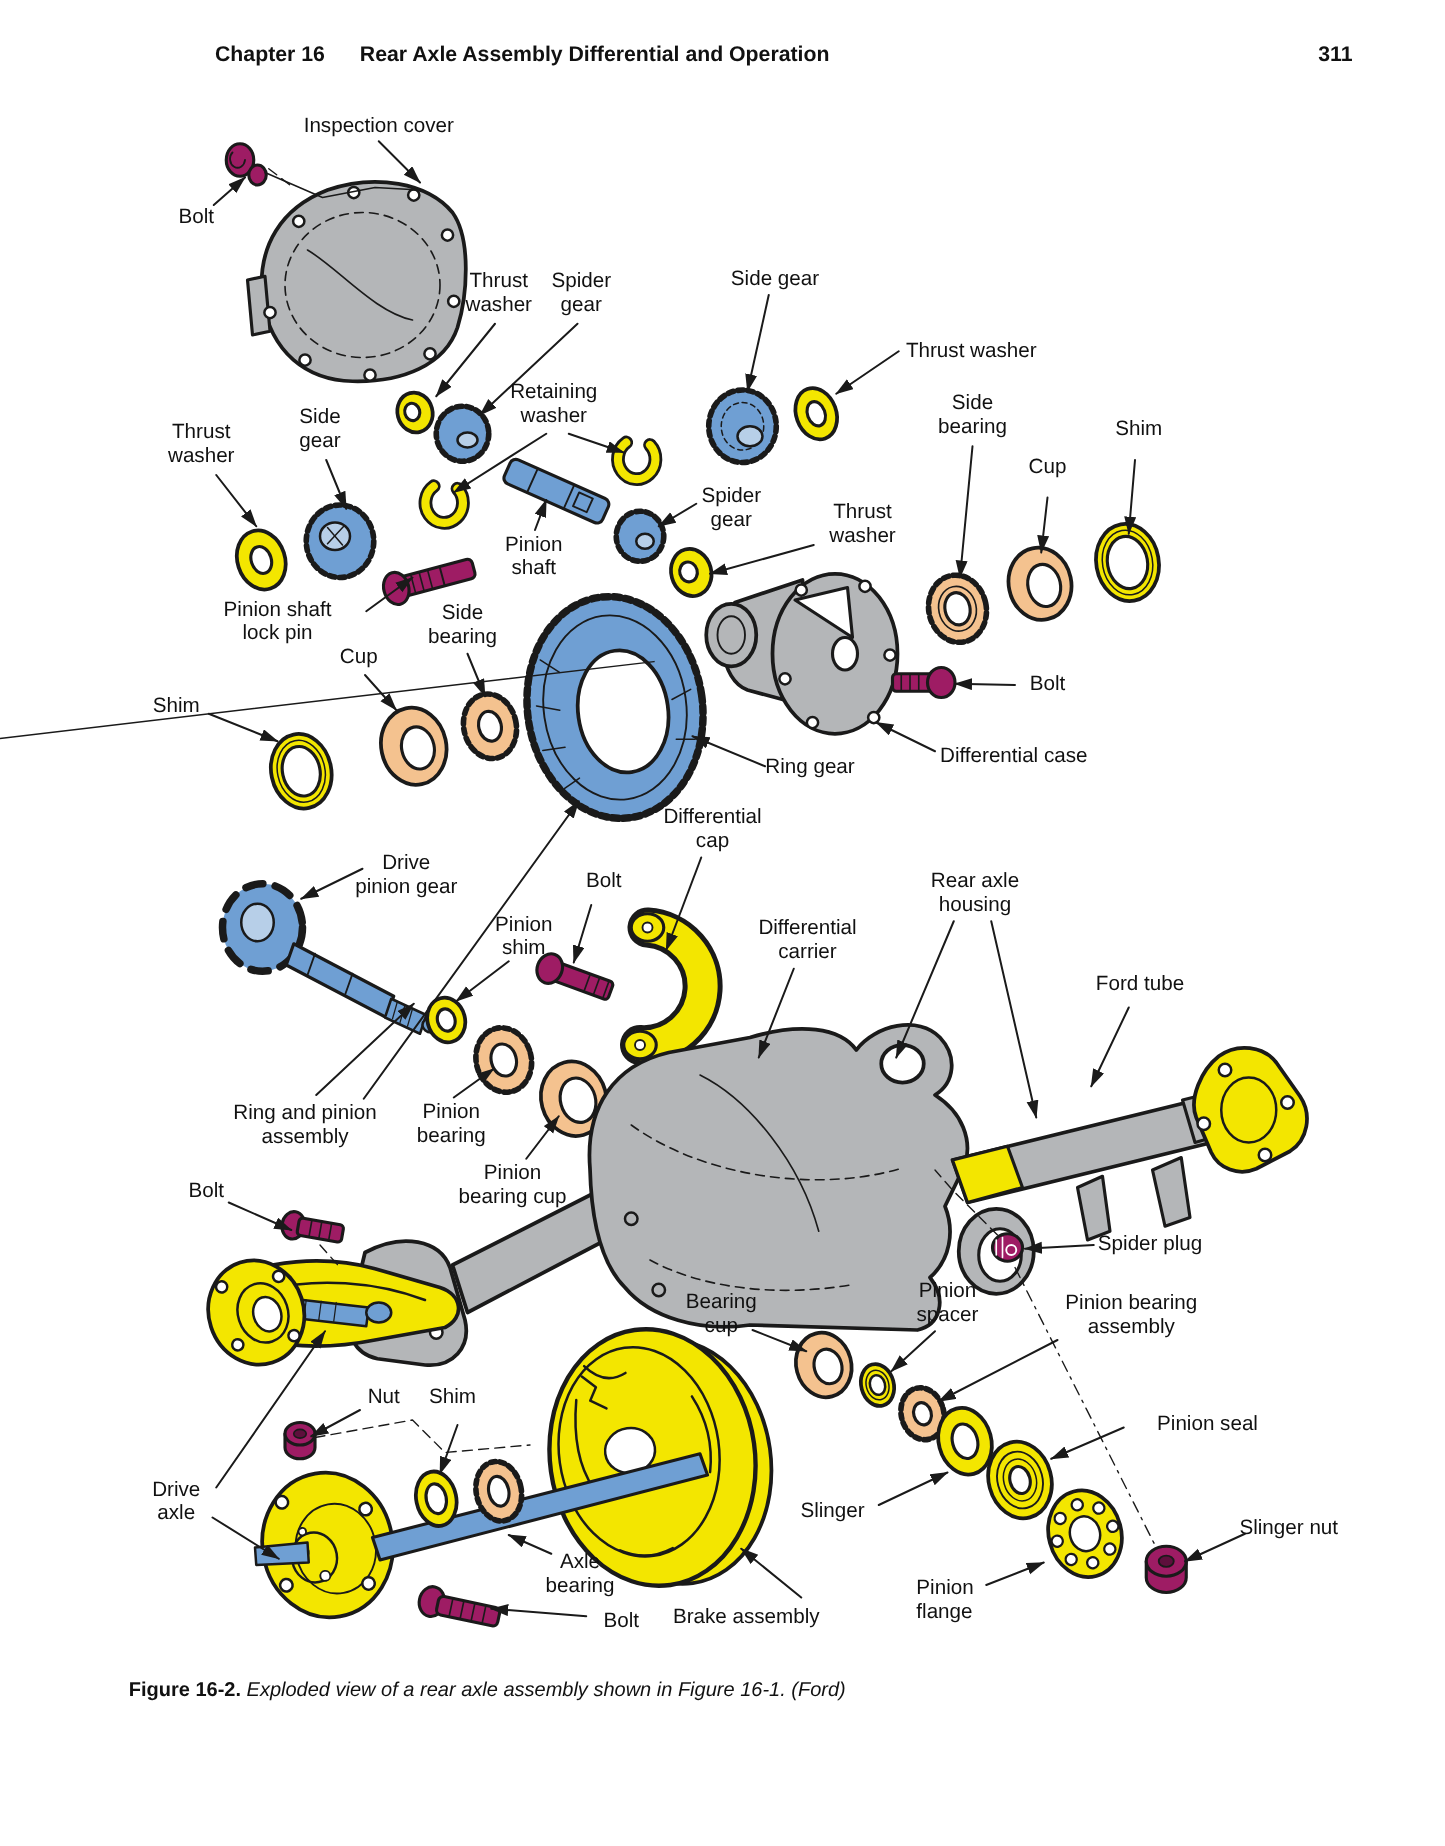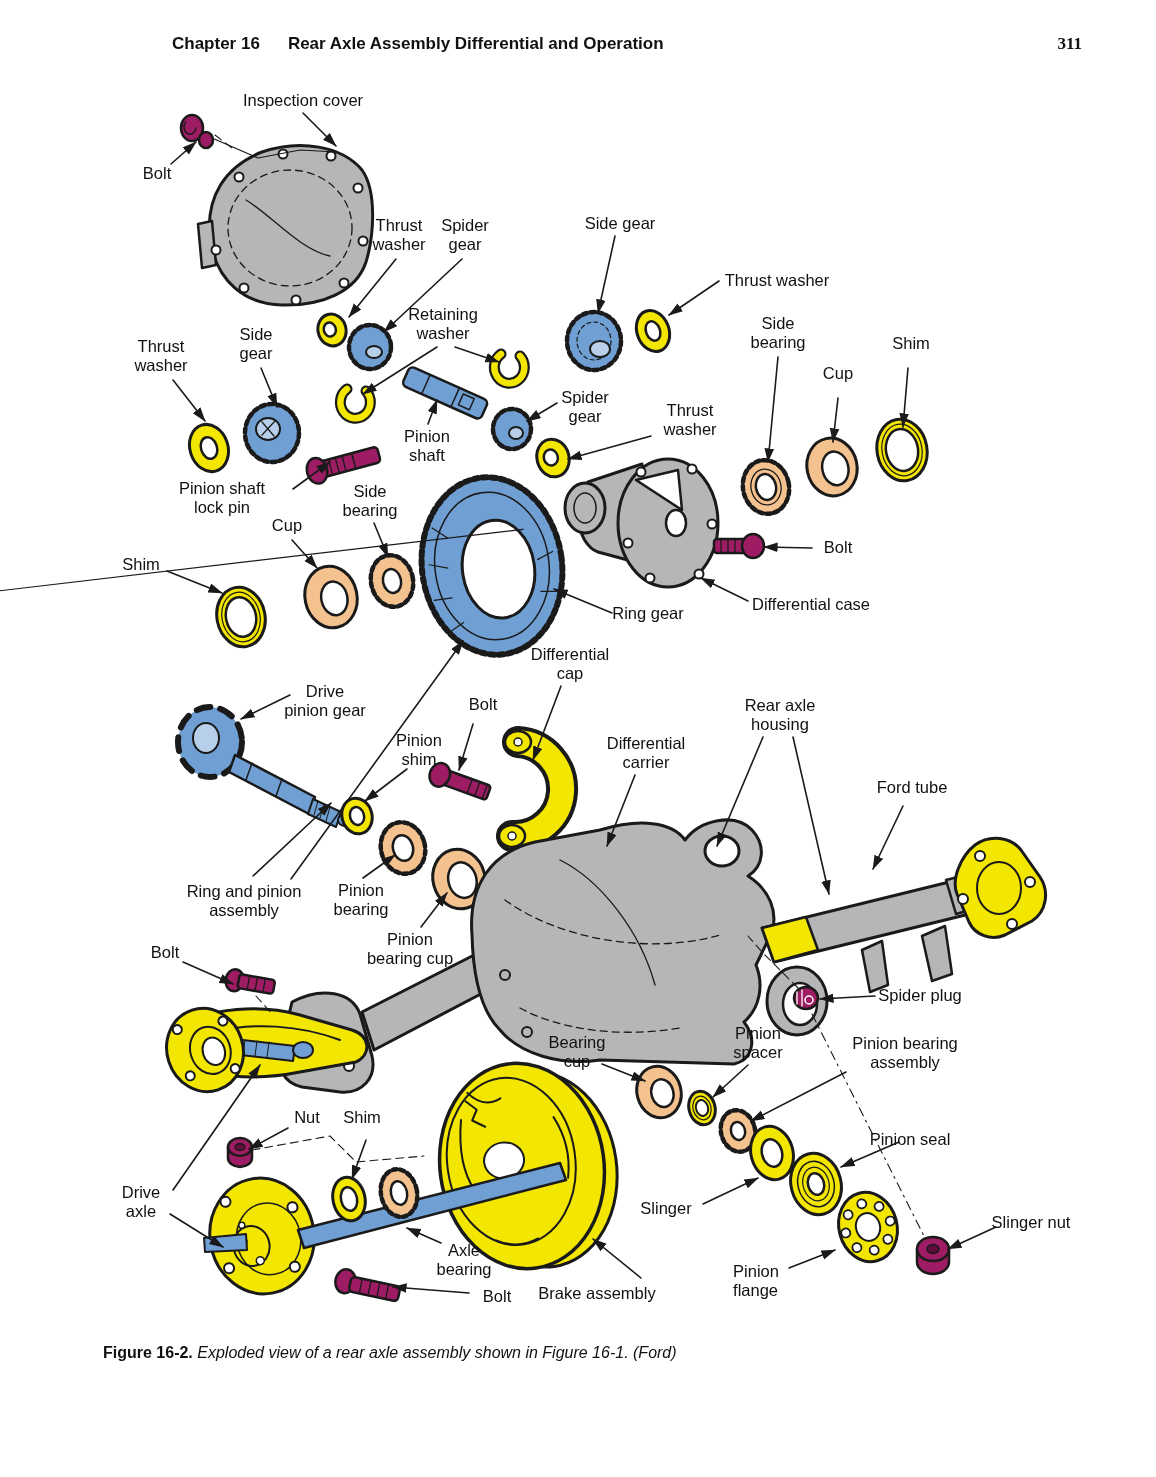--- a/index.html
+++ b/index.html
@@ -1,21 +1,21 @@
 <!DOCTYPE html>
 <html><head>
 <meta charset="utf-8">
 <style>
   html,body{margin:0;padding:0;background:#fff;}
   .page{position:relative;width:1156px;height:1477px;background:#ffffff;
         font-family:"Liberation Sans",sans-serif;color:#111;overflow:hidden;}
   .hdr{position:absolute;left:172px;top:34px;width:910px;display:flex;
        font-weight:bold;font-size:17px;}
   .hdr .ttl{margin-left:28px;}
-  .hdr .pg{margin-left:auto;font-family:Liberation Serif, serif;}
+  .hdr .pg{margin-left:auto;}
   svg.art{position:absolute;left:0;top:0;}
   .lbl{position:absolute;transform:translate(-50%,-50%);text-align:center;
        font-size:16.5px;line-height:1.18;white-space:pre-line;}
   .lbl.left{text-align:left;}
   .cap{position:absolute;left:103px;top:1344px;font-size:16px;}
   .cap .b{font-weight:bold;}
   .cap .i{font-style:italic;}
 </style>
 </head>
 <body>
@@ -518,21 +518,21 @@
   <div class="lbl" style="left:165px;top:953px">Bolt</div>
   <div class="lbl" style="left:920px;top:996px">Spider plug</div>
   <div class="lbl" style="left:577px;top:1052px">Bearing
 cup</div>
   <div class="lbl" style="left:758px;top:1043px">Pinion
 spacer</div>
   <div class="lbl" style="left:905px;top:1053px">Pinion bearing
 assembly</div>
   <div class="lbl" style="left:307px;top:1118px">Nut</div>
   <div class="lbl" style="left:362px;top:1118px">Shim</div>
-  <div class="lbl" style="left:910px;top:1140px">Pinion seal</div>
+  <div class="lbl" style="left:966px;top:1140px">Pinion seal</div>
   <div class="lbl" style="left:141px;top:1202px">Drive
 axle</div>
   <div class="lbl" style="left:666px;top:1209px">Slinger</div>
   <div class="lbl" style="left:1031px;top:1223px">Slinger nut</div>
   <div class="lbl" style="left:464px;top:1260px">Axle
 bearing</div>
   <div class="lbl left" style="left:756px;top:1281px">Pinion
 flange</div>
   <div class="lbl" style="left:497px;top:1297px">Bolt</div>
   <div class="lbl" style="left:597px;top:1294px">Brake assembly</div>

